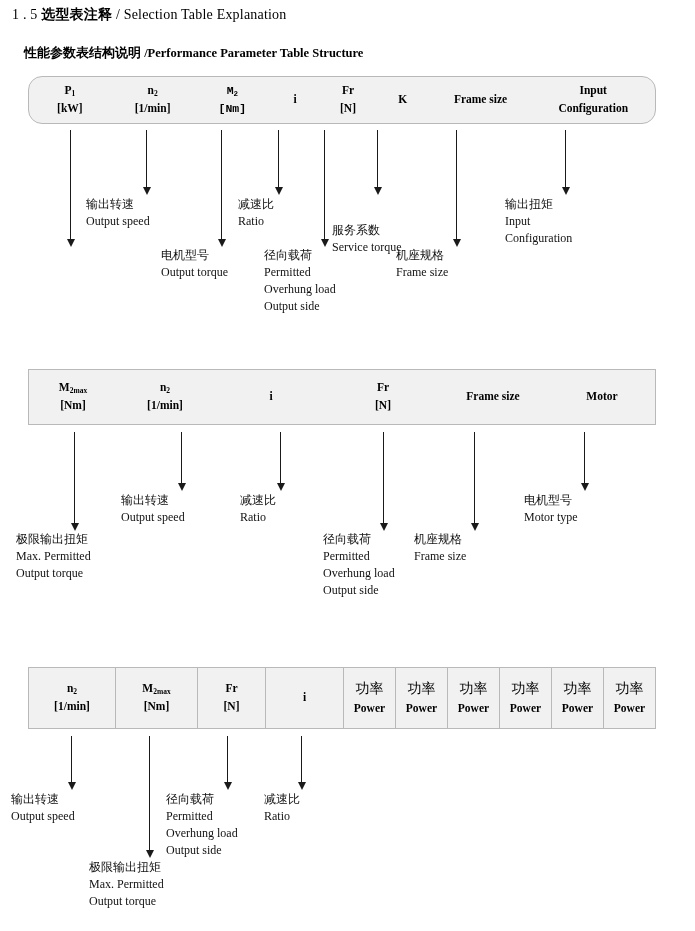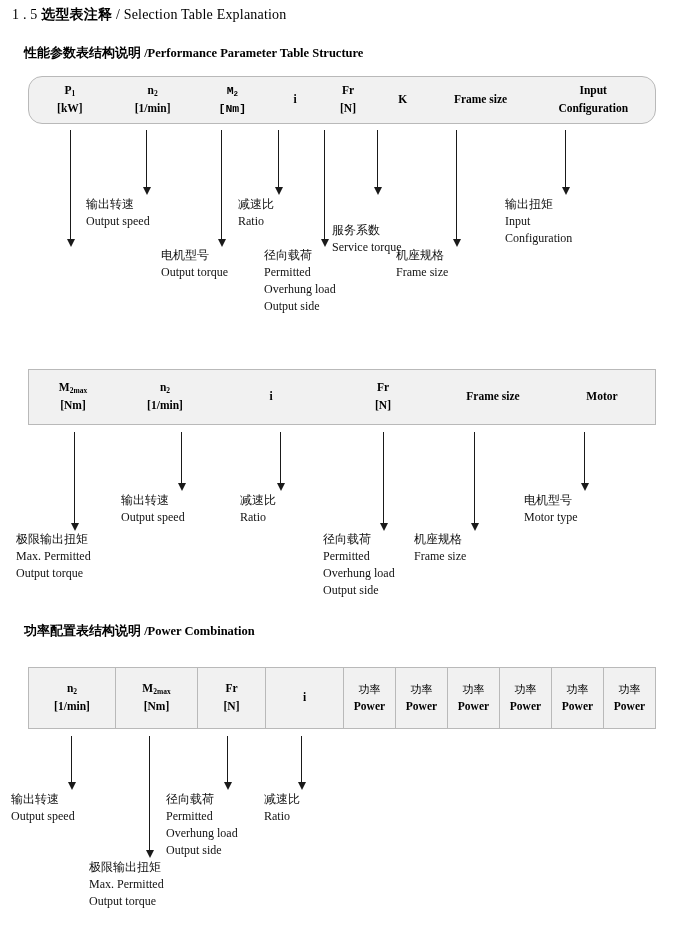--- a/index.html
+++ b/index.html
@@ -76,21 +76,21 @@
   .cell .l1, .cell .l2 { white-space: nowrap; }
   .cell sub {
     font-size: 7.5px;
     vertical-align: baseline;
     position: relative;
     top: 2px;
   }
   .cell .cnlab {
     font-family: "DejaVu Sans", sans-serif;
     font-weight: normal;
-    font-size: 11px;
+    font-size: 14px;
   }
 
   
   .arrow {
     position: absolute;
     width: 1px;
     background: #1a1a1a;
   }
   .arrow::after {
     content: "";
@@ -269,24 +269,20 @@
     <span class="cn">径向载荷</span>
     <span class="en">Permitted</span>
     <span class="en">Overhung load</span>
     <span class="en">Output side</span>
   </div>
   <div class="callout" style="left:414px; top:531px; width:120px;">
     <span class="cn">机座规格</span>
     <span class="en">Frame size</span>
   </div>
 
-  <div class="abs sec-head" style="left:24px; top:622px;">
-    <span class="cn">功率配置表结构说明</span>
-    <span class="en">/</span><span class="en">Power Combination</span>
-  </div>
 
   <div class="tbl celled" style="left:28px; top:667px; width:628px; height:62px;">
     <div class="cell" style="width:86px;">
       <span class="l1"><span>n</span><sub>2</sub></span>
       <span class="l2">[1/min]</span>
     </div>
     <div class="cell" style="width:82px;">
       <span class="l1"><span>M</span><sub>2max</sub></span>
       <span class="l2">[Nm]</span>
     </div>

